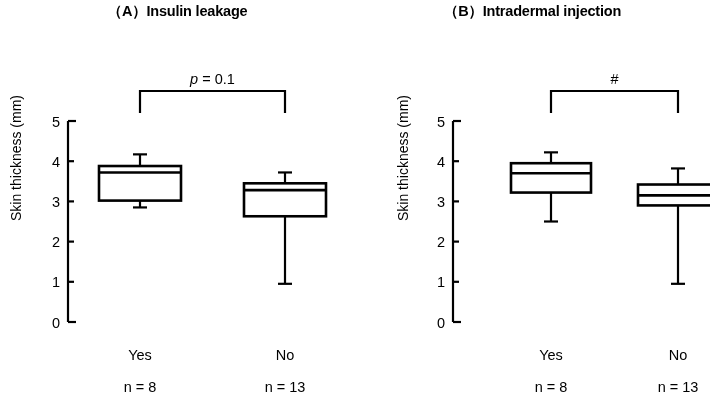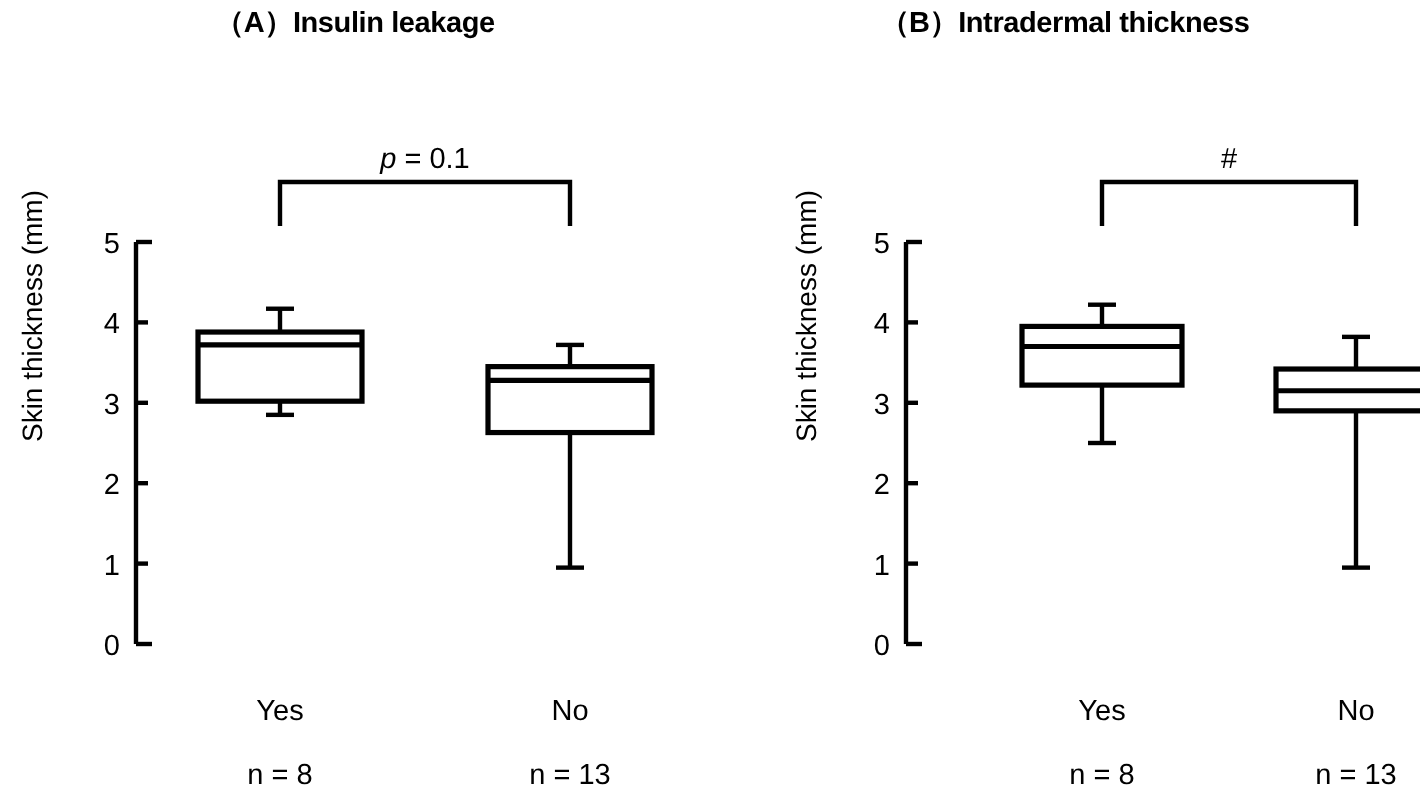--- a/index.html
+++ b/index.html
@@ -82,21 +82,21 @@
         </g>
         <text x="285" y="360" text-anchor="middle" class="xtick-label" fill="#000">No</text>
         <text x="285" y="392" text-anchor="middle" class="xtick-label" fill="#000">n = 13</text>
         <path d="M 140 113 L 140 91 L 285 91 L 285 113" fill="none" stroke="#000" stroke-width="2.2"></path>
         <text x="212.5" y="84" text-anchor="middle" class="sig-label" fill="#000"><tspan font-style="italic">p</tspan><tspan> = 0.1</tspan></text>
       </svg>
   </div>
 
   <div class="panel panel-b">
     <div class="panel-title">
-      <span>（B）Intradermal thickness</span>
+      <span>（B）Intradermal injection</span>
     </div>
     <div class="ylabel">Skin thickness (mm)</div>
     <svg id="svg-b" width="355" height="405">
         <line x1="98" y1="121" x2="98" y2="322" stroke="#000" stroke-width="2.2"></line>
         <line x1="98" y1="322" x2="106" y2="322" stroke="#000" stroke-width="2.2"></line>
         <text x="90" y="327.5" text-anchor="end" class="tick-label" fill="#000">0</text>
         <line x1="98" y1="281.8" x2="104" y2="281.8" stroke="#000" stroke-width="2.2"></line>
         <text x="90" y="287.3" text-anchor="end" class="tick-label" fill="#000">1</text>
         <line x1="98" y1="241.6" x2="104" y2="241.6" stroke="#000" stroke-width="2.2"></line>
         <text x="90" y="247.1" text-anchor="end" class="tick-label" fill="#000">2</text>

